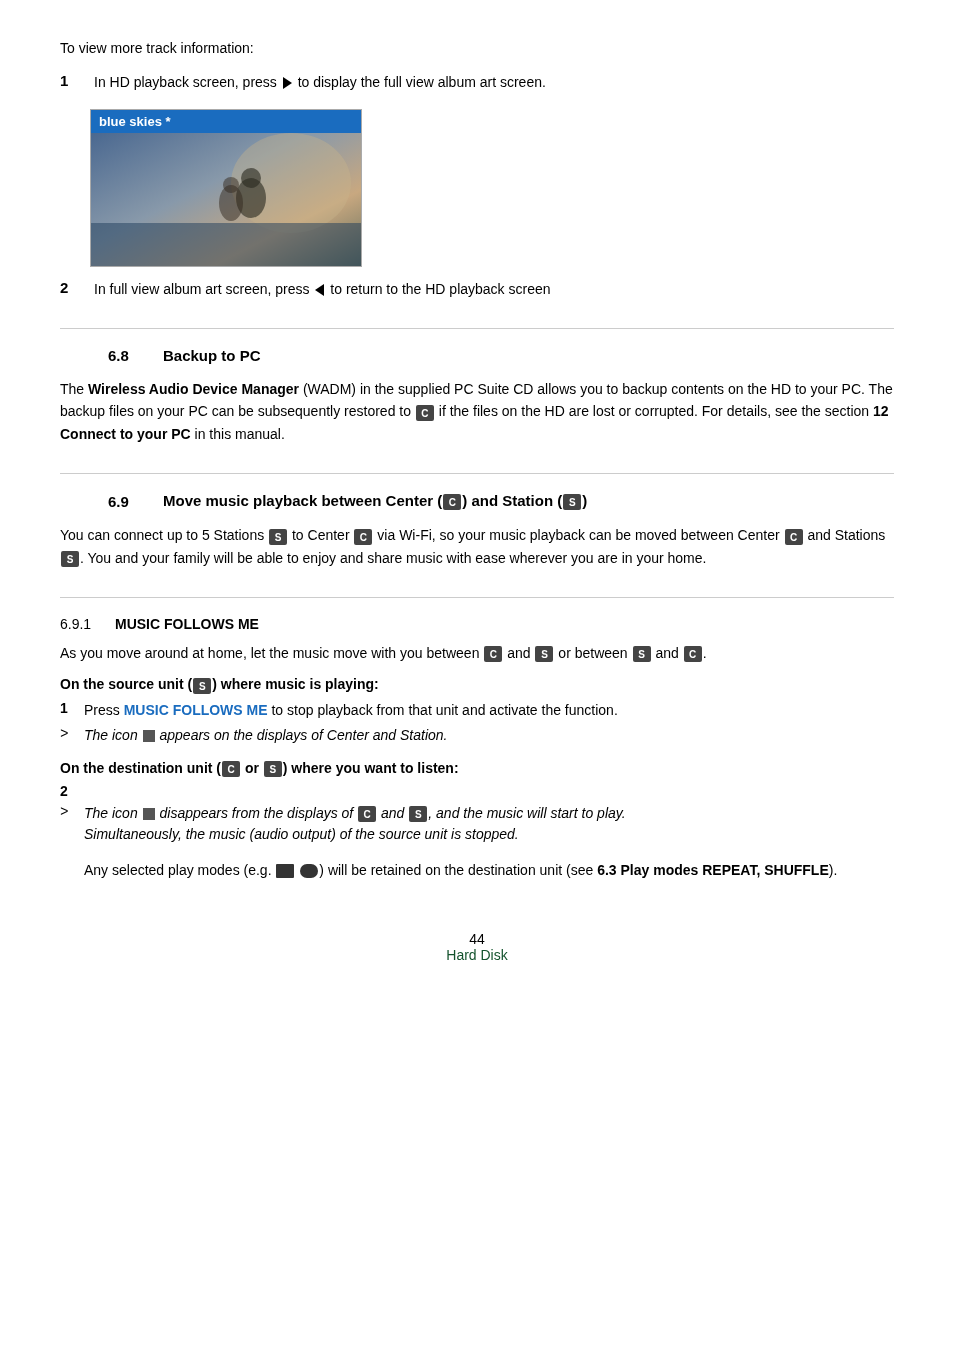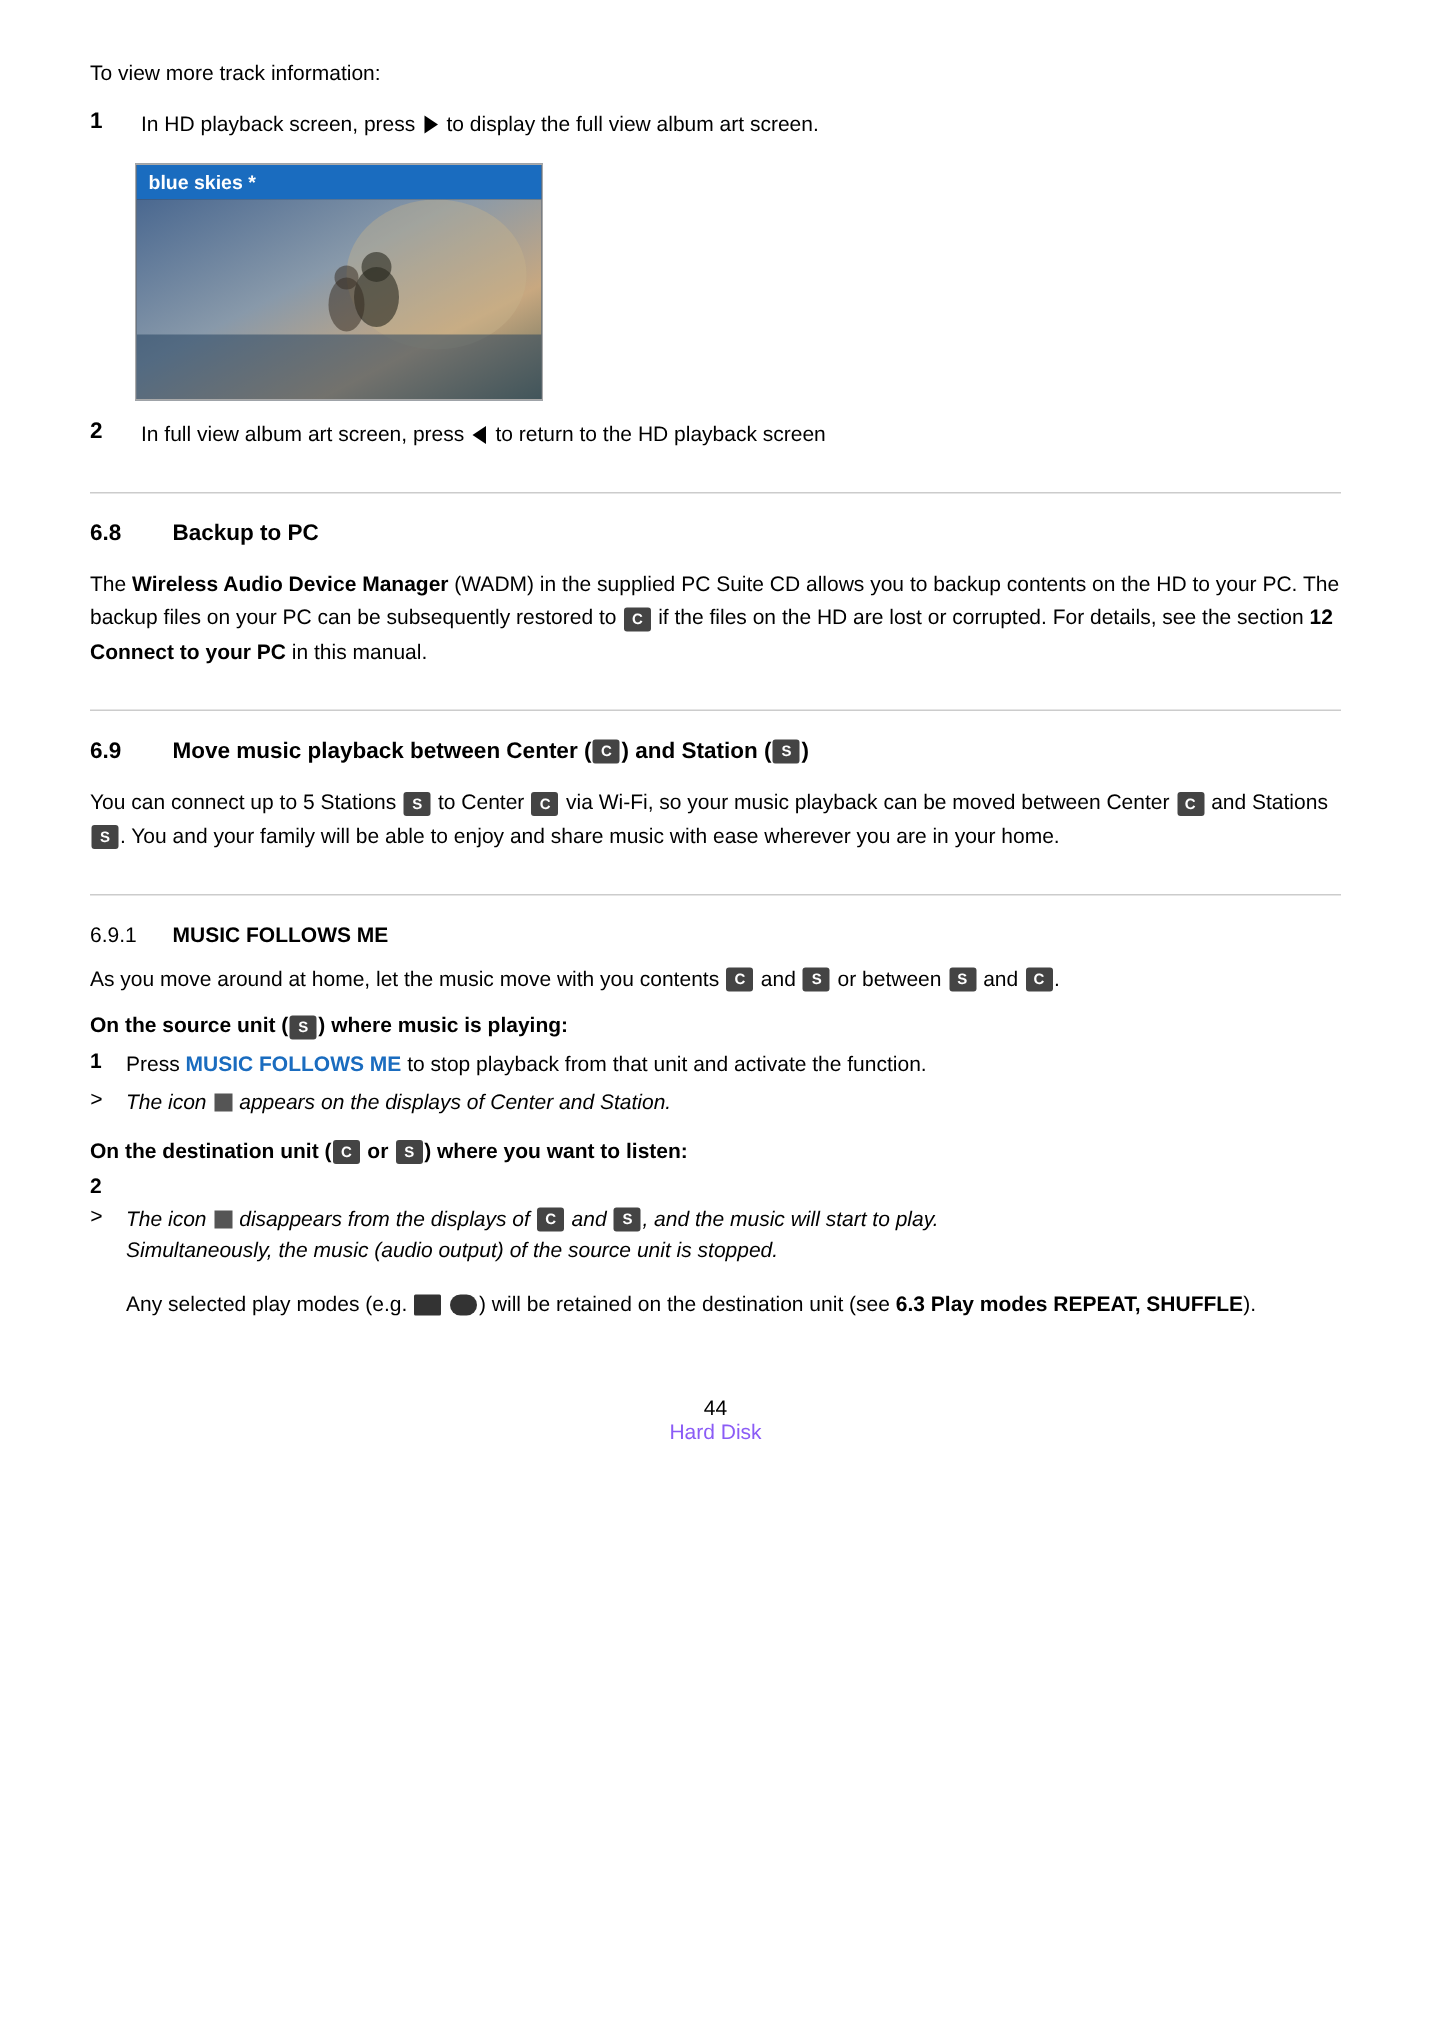--- a/index.html
+++ b/index.html
@@ -109,20 +109,21 @@
     }
     hr.section-divider {
       border: none;
       border-top: 1px solid #ccc;
       margin: 28px 0 18px 0;
     }
     .section-header {
       display: flex;
       align-items: center;
       margin-bottom: 14px;
+      margin-left: 48px;
     }
     .section-num {
       font-weight: bold;
       font-size: 15px;
       min-width: 55px;
     }
     .section-title {
       font-weight: bold;
       font-size: 15px;
     }
@@ -212,21 +213,21 @@
       justify-content: space-between;
       align-items: center;
       margin-top: 40px;
       padding-top: 10px;
       flex-direction: column;
     }
     .footer-page {
       font-size: 14px;
     }
     .footer-section {
-      color: #8b5cf6;
+      color: #14532d;
       font-size: 14px;
     }
     .small-icon {
       display: inline-block;
       width: 12px;
       height: 12px;
       background: #555;
       vertical-align: middle;
       margin: 0 1px;
     }
@@ -331,21 +332,21 @@
 </p>
 
 <hr class="section-divider">
 
 <div class="subsection-header">
   <span class="subsection-num">6.9.1</span>
   <span class="subsection-title">MUSIC FOLLOWS ME</span>
 </div>
 
 <p class="subsection-body">
-  <span>As you move around at home, let the music move with you contents </span><span class="icon-box icon-box-c">C</span><span> and </span><span class="icon-box icon-box-s">S</span><span> or between </span><span class="icon-box icon-box-s">S</span><span> and </span><span class="icon-box icon-box-c">C</span><span>.</span>
+  <span>As you move around at home, let the music move with you between </span><span class="icon-box icon-box-c">C</span><span> and </span><span class="icon-box icon-box-s">S</span><span> or between </span><span class="icon-box icon-box-s">S</span><span> and </span><span class="icon-box icon-box-c">C</span><span>.</span>
 </p>
 
 <p class="on-unit-header">
   <span>On the source unit (</span><span class="icon-box icon-box-s">S</span><span>) where music is playing:</span>
 </p>
 
 <div class="instruction-list">
   <div class="instruction-item">
     <span class="instruction-item-num">1</span>
     <span class="instruction-item-text">

